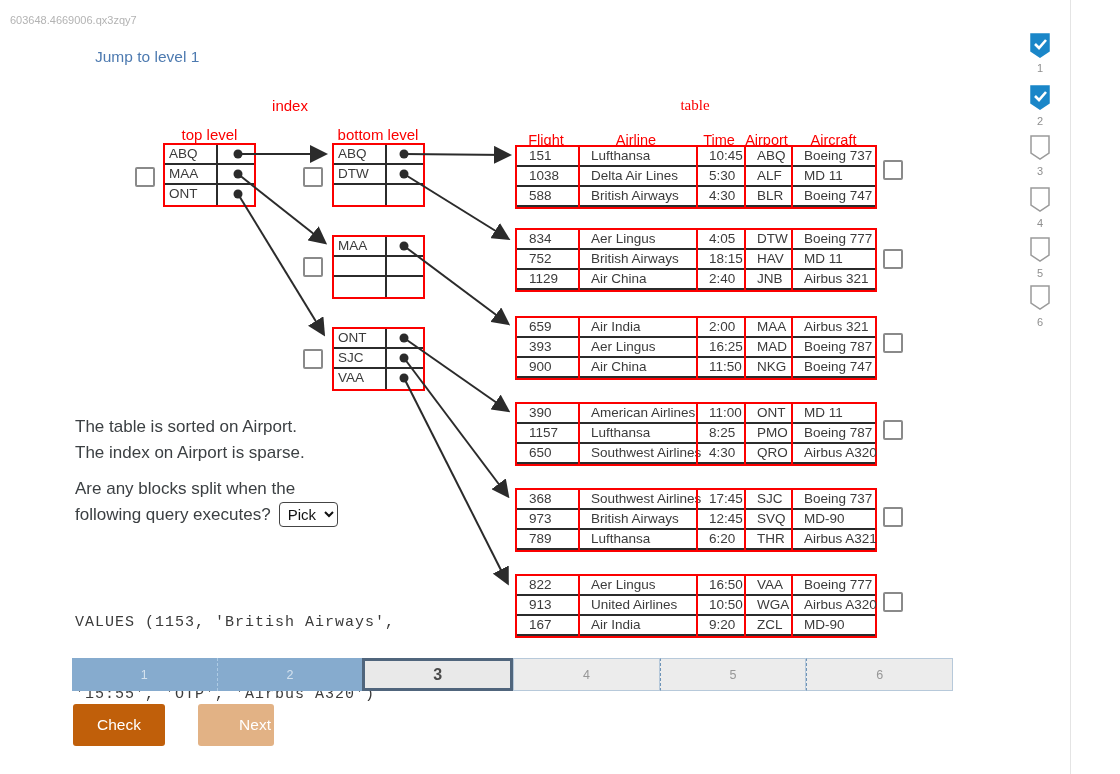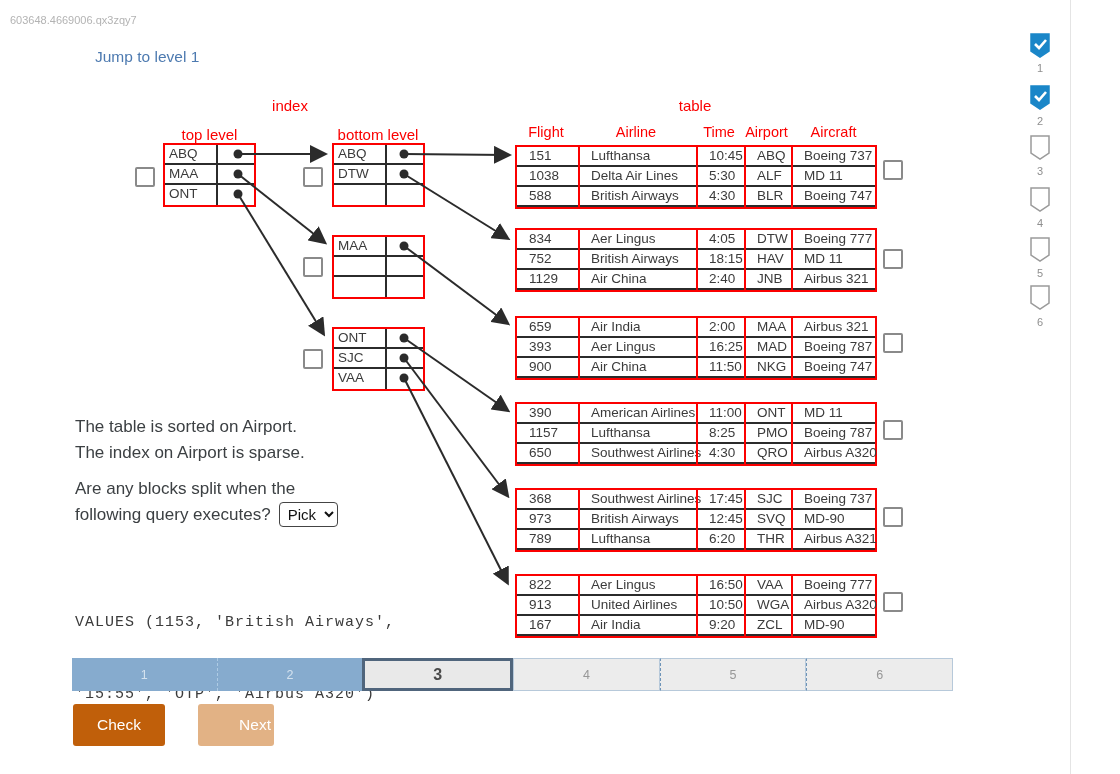--- a/index.html
+++ b/index.html
@@ -14,21 +14,21 @@
 
   
   .iblock { position:absolute; width:93px; border:2px solid #fb0000; background:#fff; }
   .irow { display:grid; grid-template-columns:53px 36px; height:20px; }
   .irow:not(:last-child) { border-bottom:2px solid #2b2b2b; }
   .ikey { border-right:2px solid #2b2b2b; padding-left:4px; font-size:13.5px; color:#3b3b3b; line-height:18px; white-space:nowrap; }
 
   
   .theader { position:absolute; left:515px; top:124px; width:362px; display:grid;
              grid-template-columns:62px 118px 48px 47px 87px; color:#fb0000; font-size:14.5px; }
-  .theader span { text-align:center; }
+  .theader span { text-align:center;margin-top:8px; }
   .tblock { position:absolute; left:515px; width:362px; border:2px solid #fb0000; background:#fff; }
   .trow { display:grid; grid-template-columns:62px 118px 48px 47px 87px; height:20px;padding-left:8px; }
   .trow:not(:last-child) { border-bottom:2px solid #2b2b2b; }
   .tcell { padding-left:4px; font-size:13.5px; color:#3b3b3b; line-height:18px; white-space:nowrap; overflow:hidden; }
   .vl { position:absolute; top:0; bottom:0; width:2px; background:#fb0000; z-index:2; }
 
   .cbx { position:absolute; width:20px; height:20px; border:2px solid #8a8a8a; border-radius:2px; background:#fff; cursor:pointer; }
 
   svg.overlay { position:absolute; left:0; top:0; pointer-events:none; z-index:3; }
 
@@ -66,21 +66,21 @@
 </style>
 </head>
 <body>
 
 <div id="page">
 
   <div class="session-id">603648.4669006.qx3zqy7</div>
   <a class="jump-link">Jump to level 1</a>
 
   <div class="red-label" style="left:240px;top:97px;width:100px;">index</div>
-  <div class="red-label" style="left:645px;top:97px;width:100px;">table</div>
+  <div class="red-label" style="left:645px;top:97px;width:100px;font-family:Liberation Serif, serif;">table</div>
   <div class="red-label" style="left:163px;top:126px;width:93px;">top level</div>
   <div class="red-label" style="left:322px;top:126px;width:112px;">bottom level</div>
 
   <div class="iblock" style="left:163px;top:143px;">
       <div class="irow">
         <div class="ikey">ABQ</div>
         <div></div>
       </div>
       <div class="irow">
         <div class="ikey">MAA</div>

